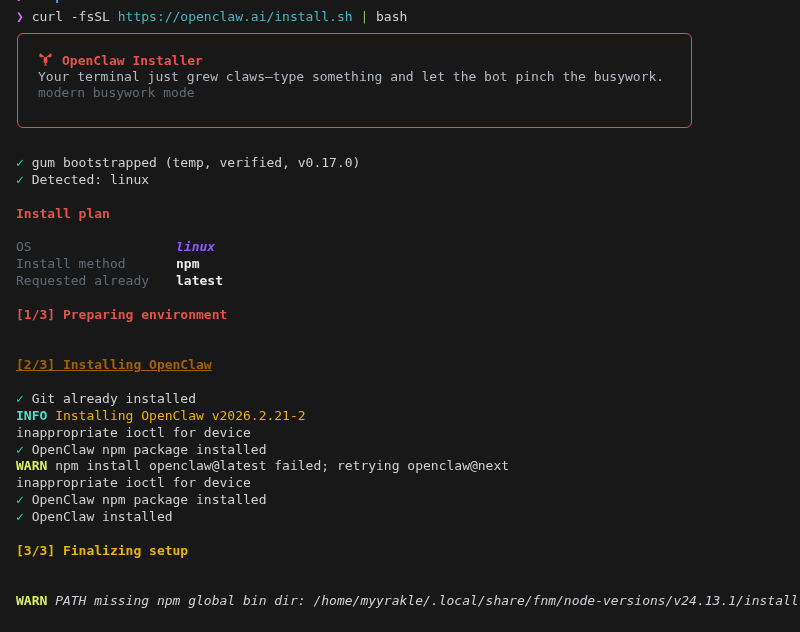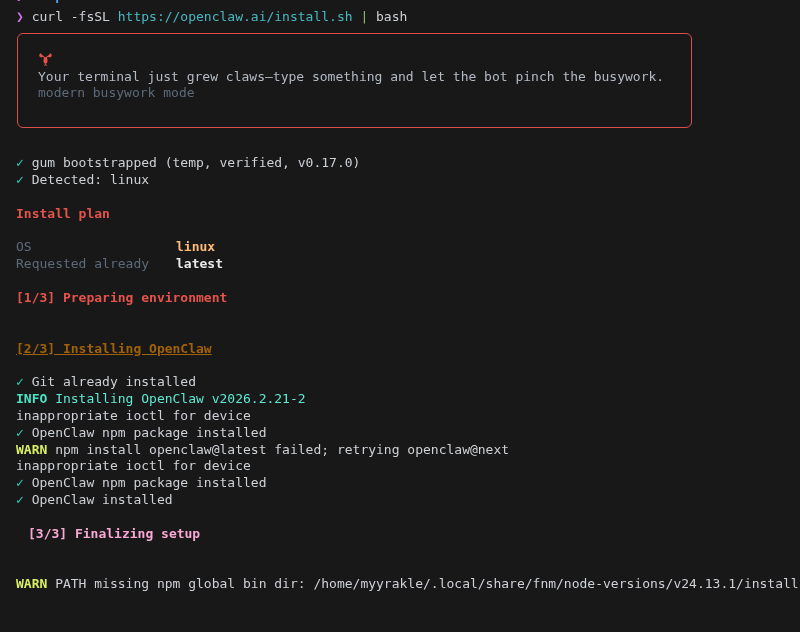--- a/index.html
+++ b/index.html
@@ -42,47 +42,48 @@
 
   <div class="banner-box">
     <div class="tline"><span class="lobster"><svg width="15" height="15" viewBox="0 0 16 16" xmlns="http://www.w3.org/2000/svg">
             <g fill="#e5534b">
               <path d="M3.2 1.2 A2.3 2.3 0 1 0 5.8 4.2 L4.2 2.8 Z"></path>
               <path d="M12.8 1.2 A2.3 2.3 0 1 1 10.2 4.2 L11.8 2.8 Z"></path>
               <path d="M5.6 4.5 L7.4 6.5 M10.4 4.5 L8.6 6.5" stroke="#e5534b" stroke-width="1.1"></path>
               <ellipse cx="8" cy="9" rx="2.1" ry="3.4"></ellipse>
               <path d="M8 12.2 L5.9 15 L8 14 L10.1 15 Z"></path>
             </g>
-          </svg></span></div>
+          </svg></span><span class="banner-title">OpenClaw Installer</span></div>
     <div class="tline banner-tagline">Your terminal just grew claws—type something and let the bot pinch the busywork.</div>
     <div class="tline banner-mode">modern busywork mode</div>
   </div>
 
   <div id="post-box">
       <div class="tline"><span style="color: rgb(47, 208, 186);">✓ </span><span style="color: rgb(206, 209, 214);">gum bootstrapped (temp, verified, v0.17.0)</span></div>
       <div class="tline"><span style="color: rgb(47, 208, 186);">✓ </span><span style="color: rgb(206, 209, 214);">Detected: linux</span></div>
       <div class="tline"></div>
       <div class="tline"><span class="b" style="color: rgb(229, 83, 75);">Install plan</span></div>
       <div class="tline"></div>
-      <div class="tline"><span style="color: rgb(94, 106, 121); display: inline-block; width: 160px;">OS</span><span class="b" style="color: #fdba74;">linux</span></div>
+      <div class="tline"><span style="color: rgb(94, 106, 121); display: inline-block; width: 160px;">OS</span><span class="b" style="color: #8b5cf6; font-style: italic;">linux</span></div>
+      <div class="tline"><span style="color: rgb(94, 106, 121); display: inline-block; width: 160px;">Install method</span><span class="b" style="color: rgb(233, 233, 233);">npm</span></div>
       <div class="tline"><span style="color: rgb(94, 106, 121); display: inline-block; width: 160px;">Requested already</span><span class="b" style="color: rgb(233, 233, 233);">latest</span></div>
       <div class="tline"></div>
       <div class="tline"><span class="b" style="color: rgb(229, 83, 75);">[1/3] Preparing environment</span></div>
       <div class="tline"></div>
       <div class="tline"></div>
       <div class="tline"><span class="b" style="color: #a16207; text-decoration: underline;">[2/3] Installing OpenClaw</span></div>
       <div class="tline"></div>
       <div class="tline"><span style="color: rgb(47, 208, 186);">✓ </span><span style="color: rgb(206, 209, 214);">Git already installed</span></div>
-      <div class="tline"><span class="b" style="color: rgb(74, 227, 196);">INFO</span><span style="color: #5eead4;"> Installing OpenClaw v2026.2.21-2</span></div>
+      <div class="tline"><span class="b" style="color: rgb(74, 227, 196);">INFO</span><span style="color: #eab308;"> Installing OpenClaw v2026.2.21-2</span></div>
       <div class="tline"><span style="color: rgb(206, 209, 214);">inappropriate ioctl for device</span></div>
       <div class="tline"><span style="color: rgb(47, 208, 186);">✓ </span><span style="color: rgb(206, 209, 214);">OpenClaw npm package installed</span></div>
       <div class="tline"><span class="b" style="color: rgb(217, 239, 99);">WARN</span><span style="color: rgb(206, 209, 214);"> npm install openclaw@latest failed; retrying openclaw@next</span></div>
       <div class="tline"><span style="color: rgb(206, 209, 214);">inappropriate ioctl for device</span></div>
       <div class="tline"><span style="color: rgb(47, 208, 186);">✓ </span><span style="color: rgb(206, 209, 214);">OpenClaw npm package installed</span></div>
       <div class="tline"><span style="color: rgb(47, 208, 186);">✓ </span><span style="color: rgb(206, 209, 214); margin-top: 6px;">OpenClaw installed</span></div>
       <div class="tline"></div>
-      <div class="tline"><span class="b" style="color: #f9a8d4; margin-left: 12px;">[3/3] Finalizing setup</span></div>
+      <div class="tline"><span class="b" style="color: #eab308;">[3/3] Finalizing setup</span></div>
       <div class="tline"></div>
       <div class="tline"></div>
-      <div class="tline"><span class="b" style="color: rgb(217, 239, 99);">WARN</span><span style="color: rgb(206, 209, 214);"> PATH missing npm global bin dir: /home/myyrakle/.local/share/fnm/node-versions/v24.13.1/install</span></div>
+      <div class="tline"><span class="b" style="color: rgb(217, 239, 99);">WARN</span><span style="color: rgb(206, 209, 214); font-style: italic;"> PATH missing npm global bin dir: /home/myyrakle/.local/share/fnm/node-versions/v24.13.1/install</span></div>
     </div>
 
 </div>
 
 </body></html>

